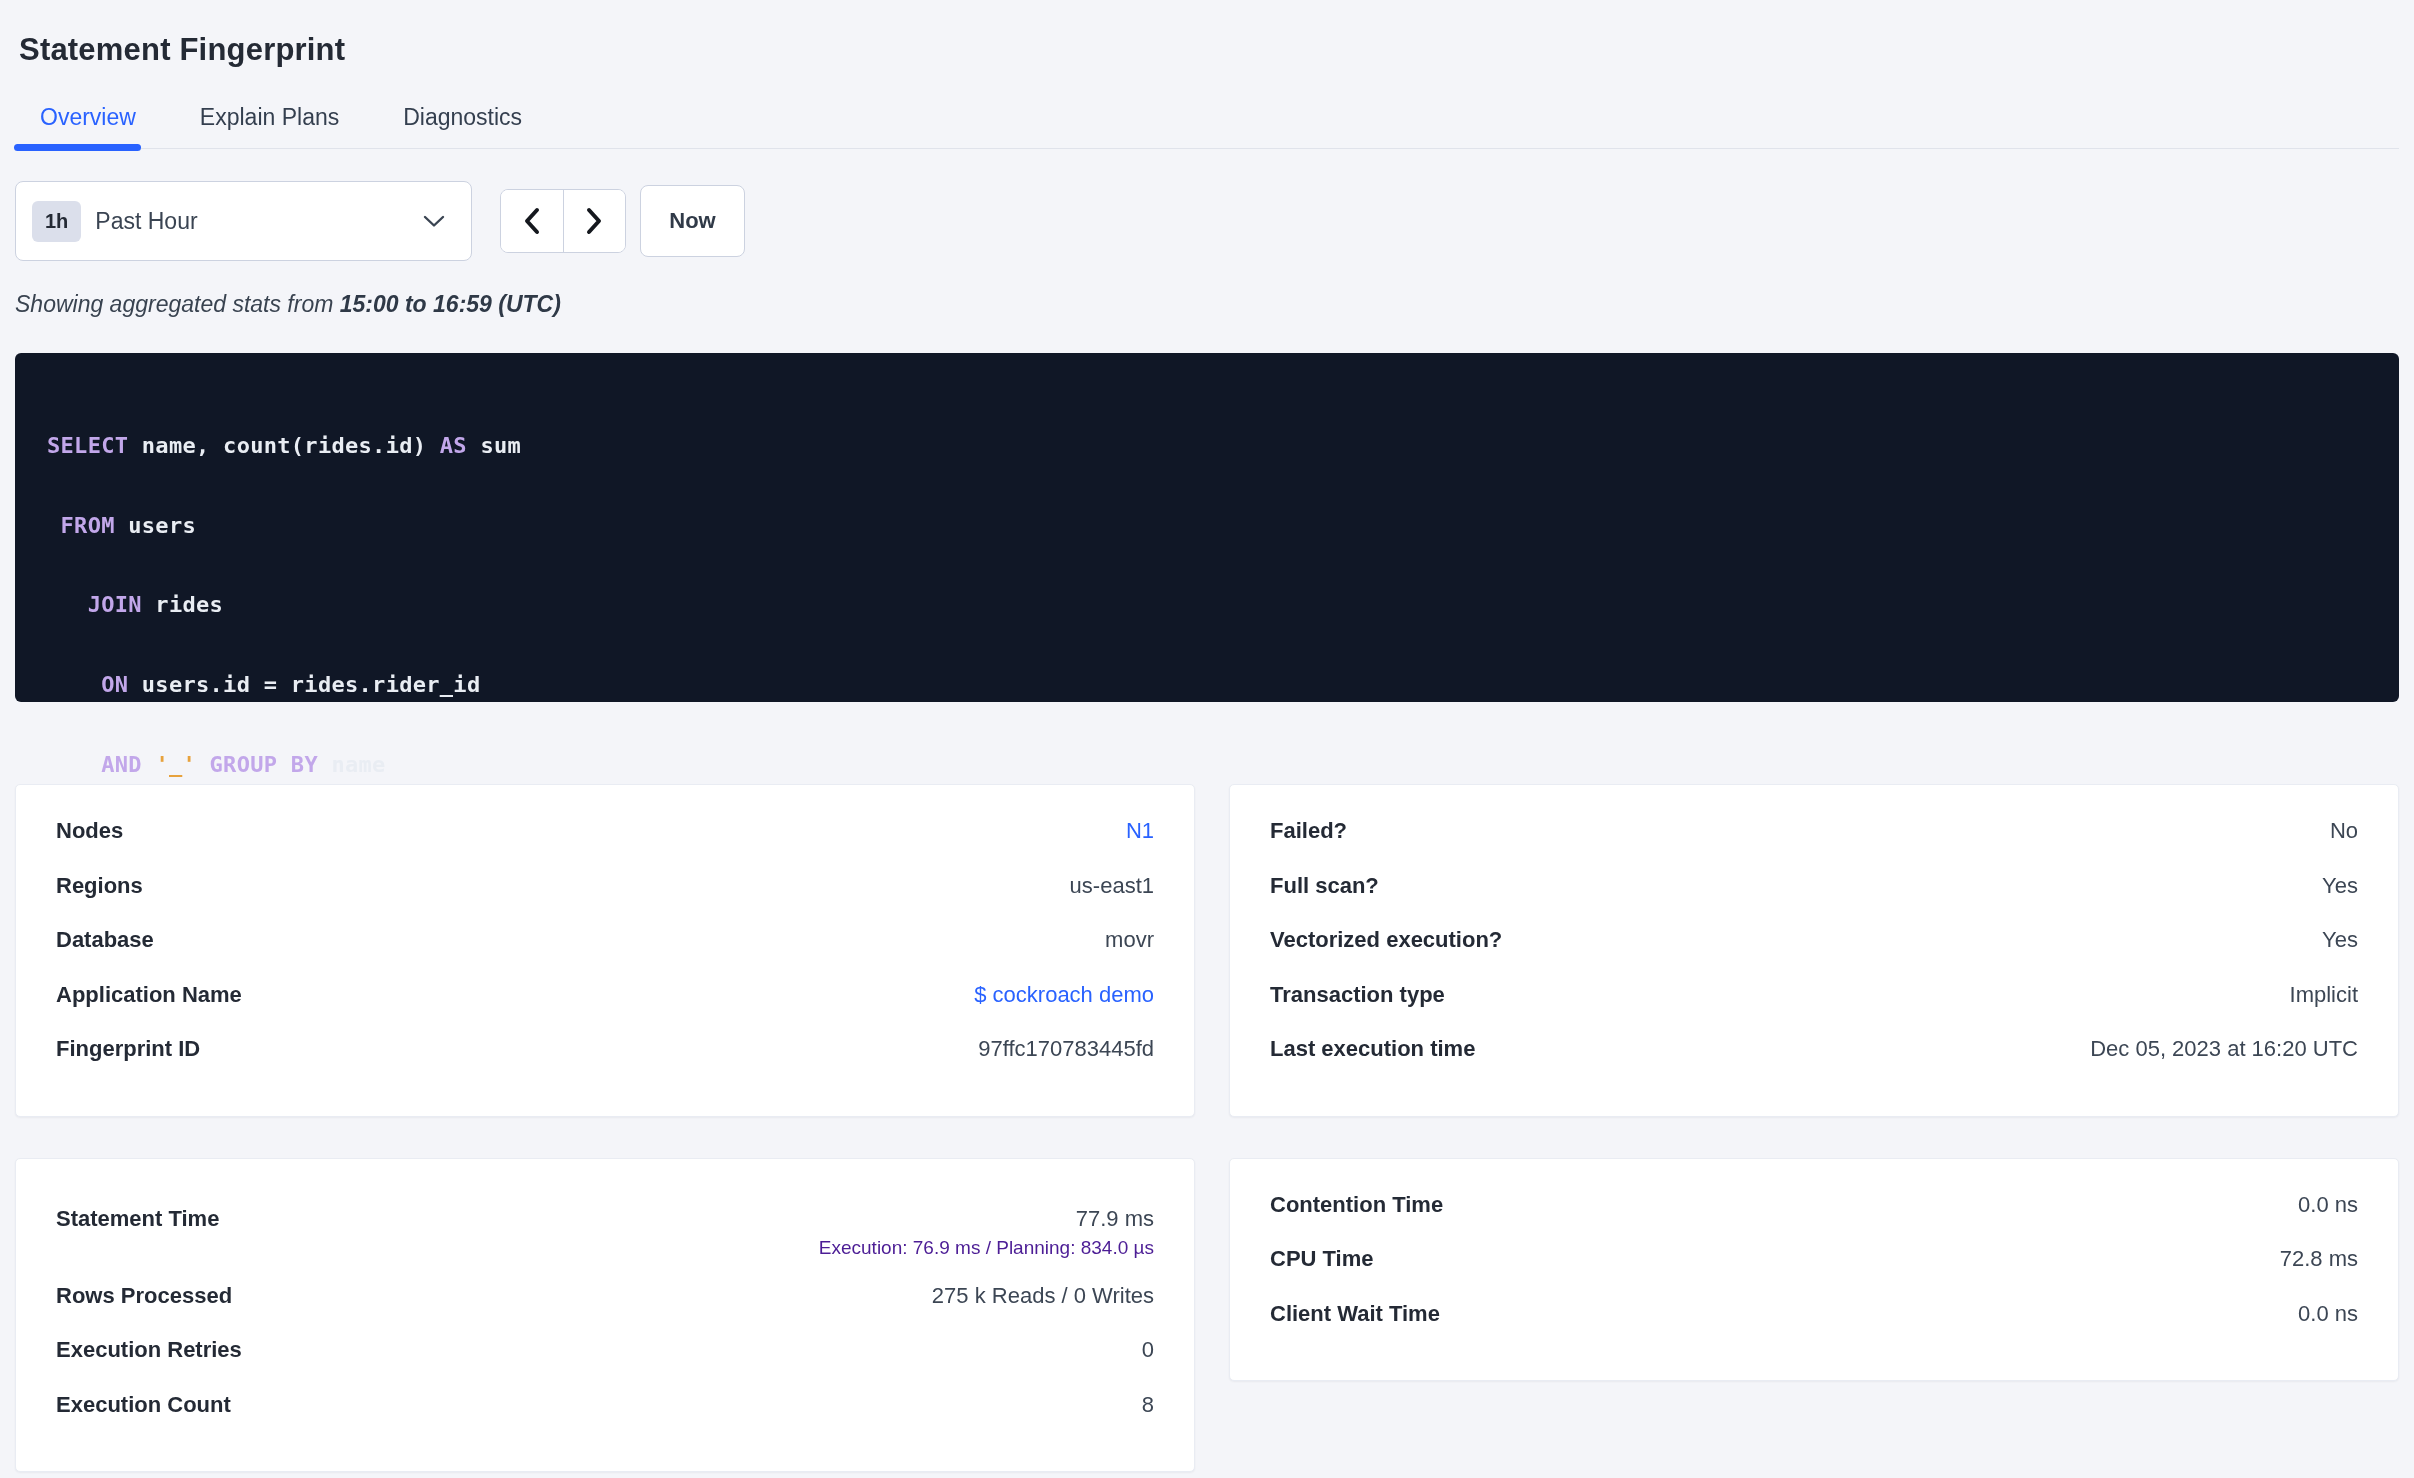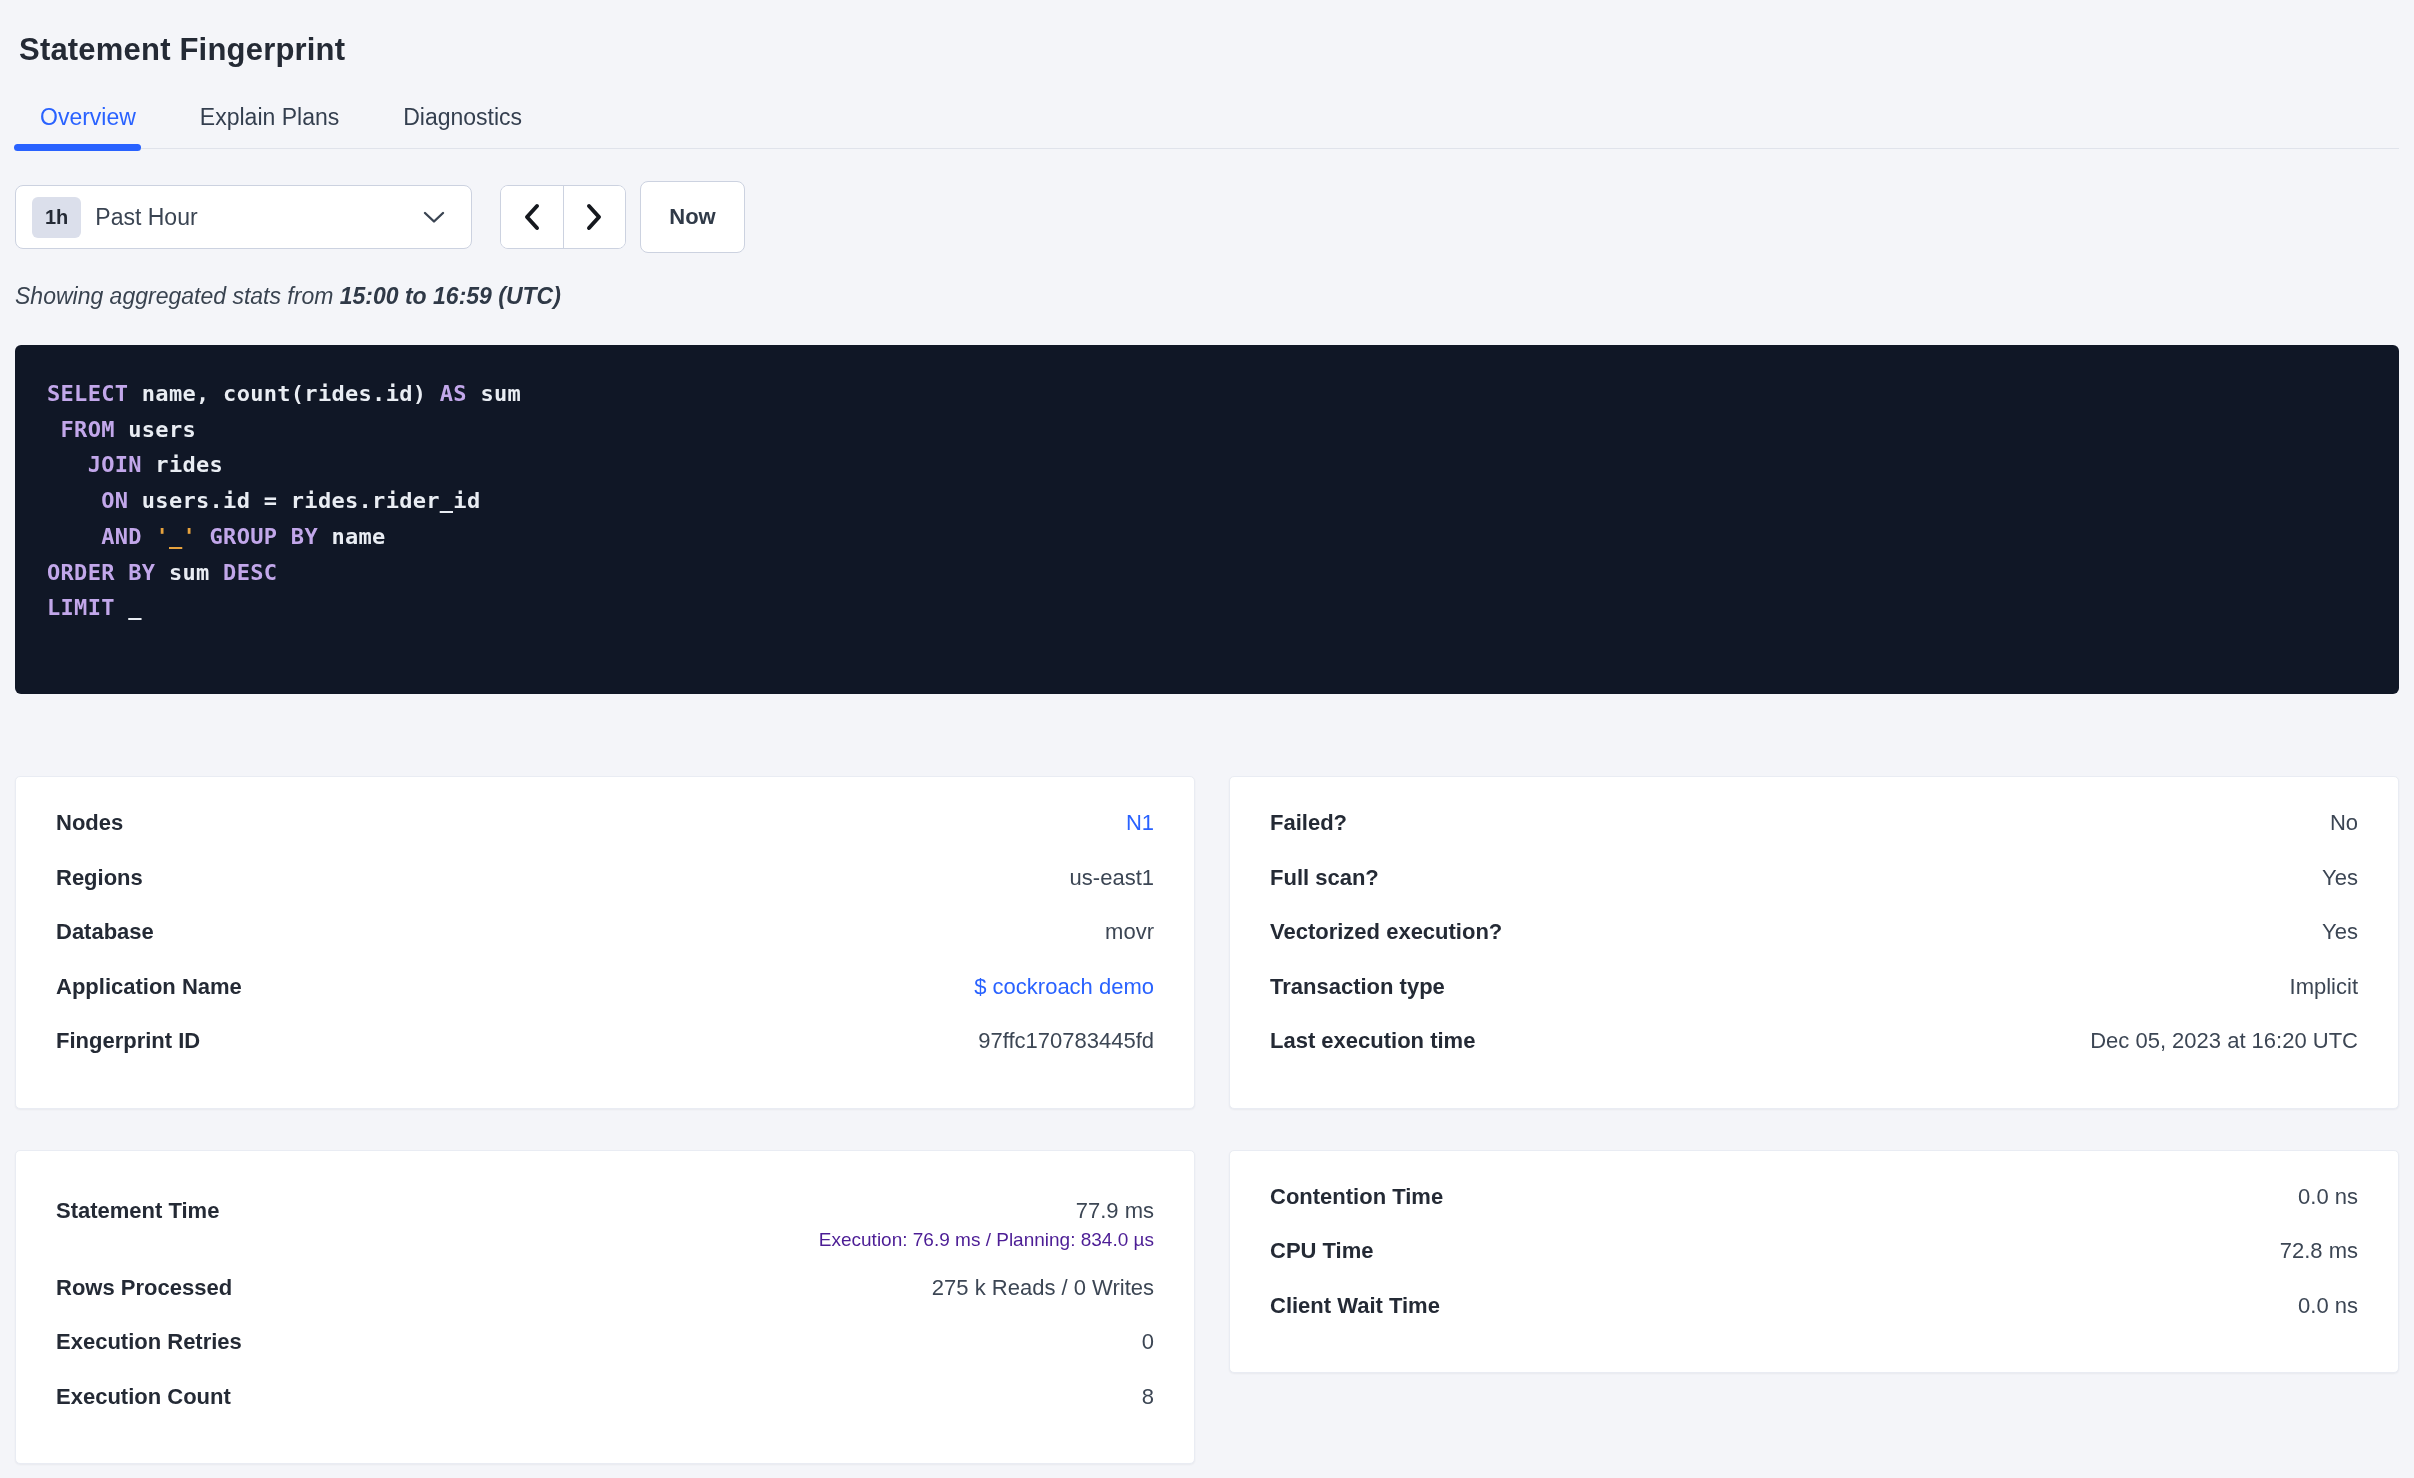--- a/index.html
+++ b/index.html
@@ -28,21 +28,21 @@
   }
   .tab.active { color:#2962ff; }
   .tab.active::after {
     content:""; position:absolute; left:-26px; right:-5px; bottom:-3px;
     height:7px; border-radius:4px; background:#2962ff;
   }
 
   
   .controls-row { margin-top:32px; display:flex; align-items:center; }
   .range-dropdown {
-    width:457px; height:64px;
+    width:457px; height:80px;
     background:#fff; border:1px solid #ccd2e0; border-radius:8px;
     display:flex; align-items:center; padding:0 26px 0 16px; cursor:pointer;
   }
   .badge-1h {
     background:#dbdfeb; border-radius:6px; padding:9px 13px;
     font-size:20px; font-weight:700; color:#242a35;
   }
   .range-label { margin-left:14px; font-size:23px; color:#3a4452; flex:1; }
   .arrow-group {
     margin-left:28px; display:flex; width:126px; height:64px;
@@ -66,21 +66,21 @@
 
   
   .sql-box {
     margin-top:35px; height:349px;
     background:#101726; border-radius:6px;
     padding:31px 32px;
   }
   .code-line {
     font-family:"DejaVu Sans Mono","Liberation Mono",monospace;
     font-size:22px; font-weight:700; line-height:35.7px;
-    white-space:pre; letter-spacing:.3px;
+    white-space:pre; letter-spacing:.3px;margin-top:44px;
   }
   .tok-kw  { color:#c2a7ea; }
   .tok-id  { color:#e9edf3; }
   .tok-str { color:#e7a23d; }
 
   
   .cards {
     margin-top:82px;
     display:grid; grid-template-columns:1180px 1fr;
     column-gap:34px; row-gap:41px; align-items:start;

